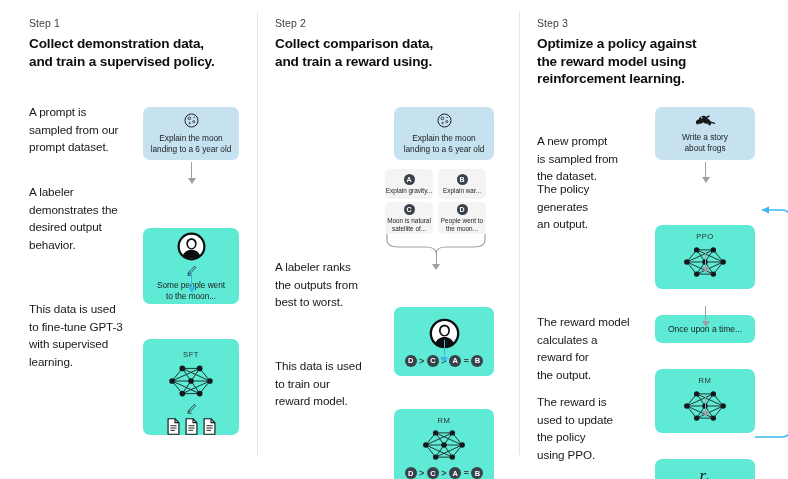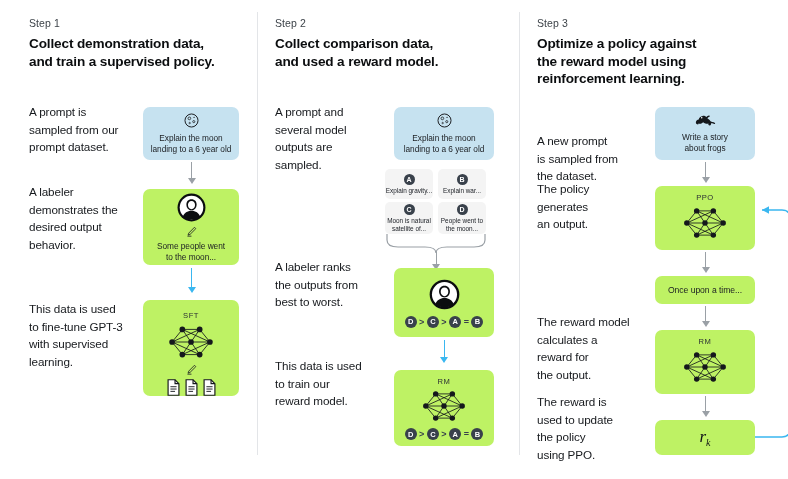--- a/index.html
+++ b/index.html
@@ -51,21 +51,21 @@
   .box{
     position:absolute;
     border-radius:7px;
     box-sizing:border-box;
     display:flex;
     flex-direction:column;
     align-items:center;
     justify-content:center;
   }
   .box-blue{background:#c6e2f0;}
-  .box-grey{background:#bef264;}
+  .box-grey{background:#5eead4;margin-top:39px;}
 
   .box-caption{
     font-size:8.3px;
     line-height:11px;
     text-align:left;
     color:#1b1e22;
     letter-spacing:-.05px;
   }
   .box-title{
     font-size:7.6px;
@@ -245,27 +245,23 @@
         </span>
       </div>
     </div>
   </div>
 
   <div class="col" id="col2">
 
     <div class="step-label" style="left:18px;top:17px;">Step 2</div>
     <div class="step-title" style="left:18px;top:35px;width:225px;">
       <div>Collect comparison data,</div>
-      <div>and used a reward model.</div>
-    </div>
-
-    <div class="body-text" style="left:18px;top:103px;width:108px;white-space:pre-line;">A prompt and
-several model
-outputs are
-sampled.</div>
+      <div>and train a reward using.</div>
+    </div>
+
     <div class="body-text" style="left:18px;top:258px;width:112px;white-space:pre-line;">A labeler ranks
 the outputs from
 best to worst.</div>
     <div class="body-text" style="left:18px;top:357px;width:112px;white-space:pre-line;">This data is used
 to train our
 reward model.</div>
 
     <div class="box box-blue" style="left:137px;top:107px;width:100px;height:53px;">
       <span style="margin-bottom:4px;">
         <svg width="17" height="17" viewBox="0 0 24 24">

